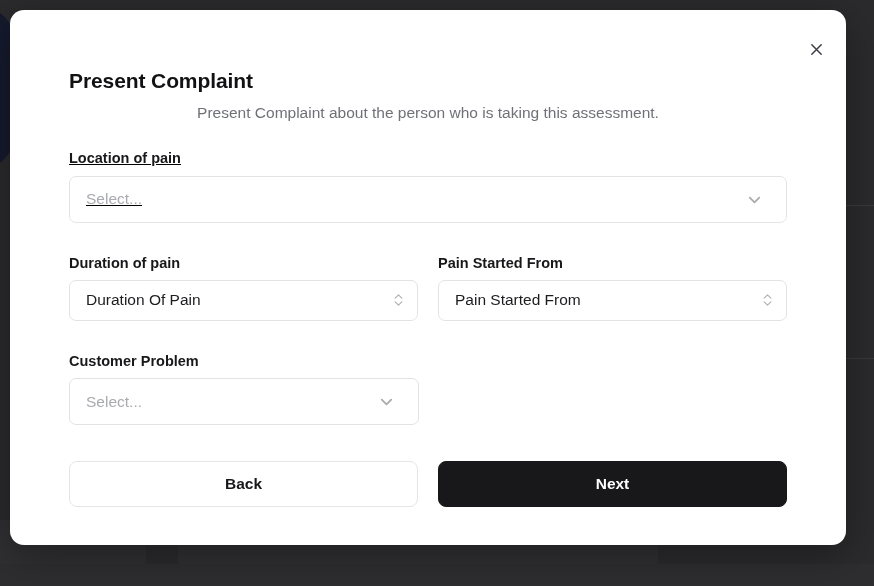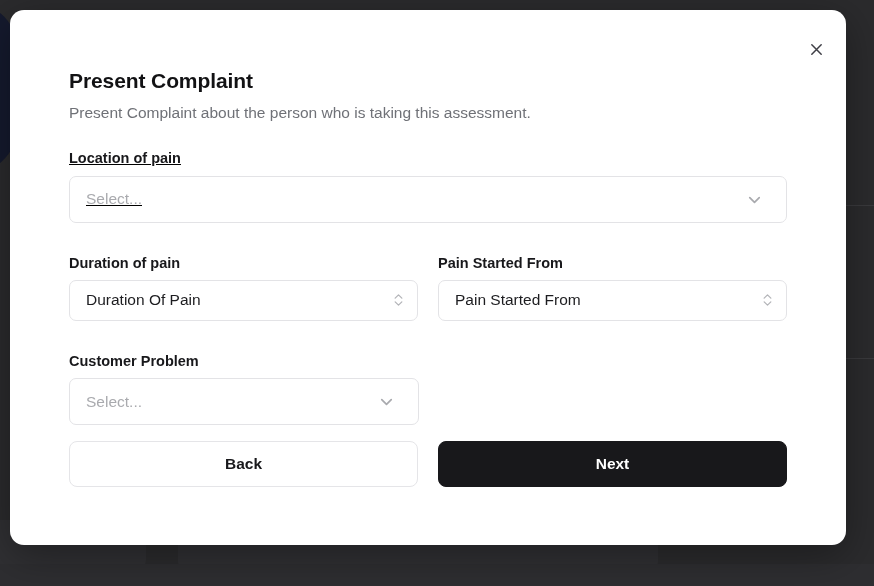--- a/index.html
+++ b/index.html
@@ -90,20 +90,21 @@
     font-weight: bold;
     color: #121214;
     letter-spacing: -0.1px;
     line-height: 1.2;
   }
   .modal-subtitle {
     margin-top: 10px;
     font-size: 15.5px;
     color: #6f7177;
     line-height: 1.35;
+    text-align: center;
   }
 
   .form {
     margin-top: 26px;
   }
 
   .field-row {
     display: flex;
     gap: 20px;
   }
@@ -171,21 +172,21 @@
   }
   .ns-stepper svg { display: block; }
   .ns-stepper svg + svg { margin-top: 2px; }
 
   .row-gap { margin-top: 32px; }
 
   
   .actions {
     display: flex;
     gap: 20px;
-    margin-top: 16px;
+    margin-top: 36px;
   }
   .btn {
     width: 350px;
     height: 46px;
     border-radius: 8px;
     font-size: 15.5px;
     font-weight: bold;
     font-family: "Liberation Sans", sans-serif;
     cursor: pointer;
     display: flex;

